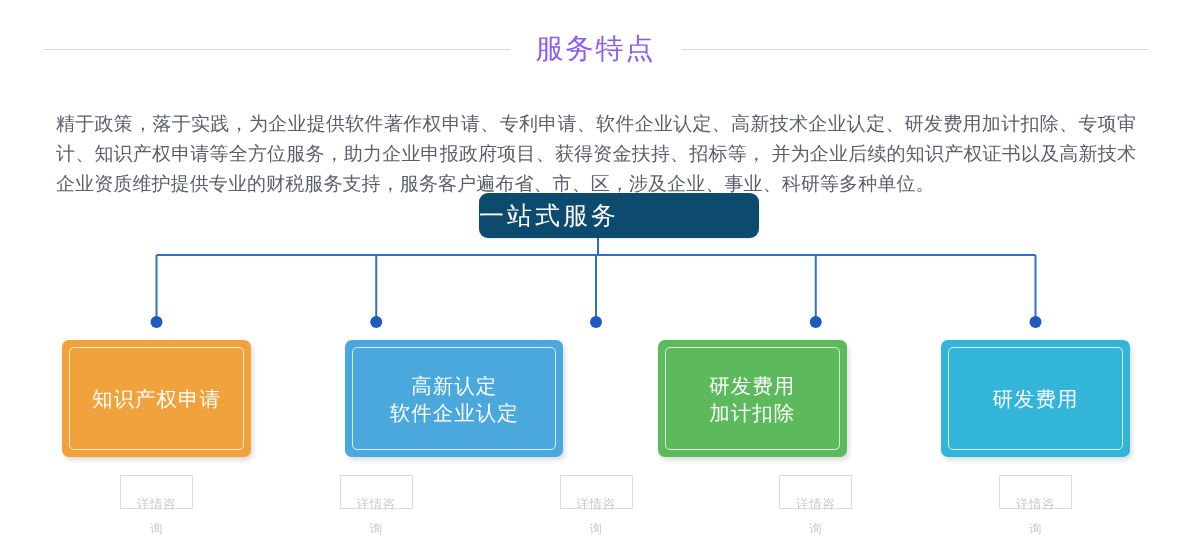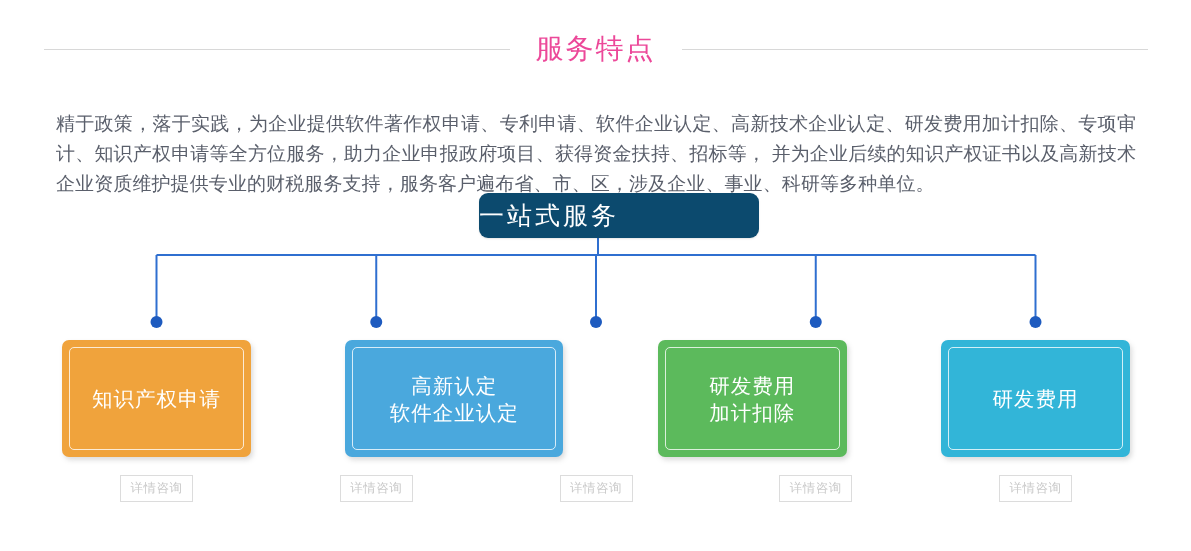--- a/index.html
+++ b/index.html
@@ -30,21 +30,21 @@
   .rule {
     height: 1px;
     background: #d8d8d8;
     flex: 0 0 auto;
   }
   .rule-left  { width: 466px; margin-right: 26px; }
   .rule-right { width: 466px; margin-left: 26px; }
   .section-title {
     font-size: 28px;
     line-height: 1;
-    color: #ec4899;
+    color: #8b5cf6;
     letter-spacing: 2px;
     font-weight: 400;
     white-space: nowrap;
   }
 
   
   .intro {
     position: absolute;
     left: 56px;
     top: 90px;
@@ -145,21 +145,21 @@
     height: 27px;
     border: 1px solid #dcdcdc;
     background: #ffffff;
     color: #c9c9c9;
     font-size: 12.5px;
     line-height: 25px;
     text-align: center;
     letter-spacing: 0.5px;
     cursor: pointer;
     font-family: inherit;
-    padding: 0;
+    padding: 16px;
     box-sizing: border-box;
   }
 </style>
 </head>
 <body>
 
 <div class="section-header">
   <div class="rule rule-left"></div>
   <div class="section-title">服务特点</div>
   <div class="rule rule-right"></div>

